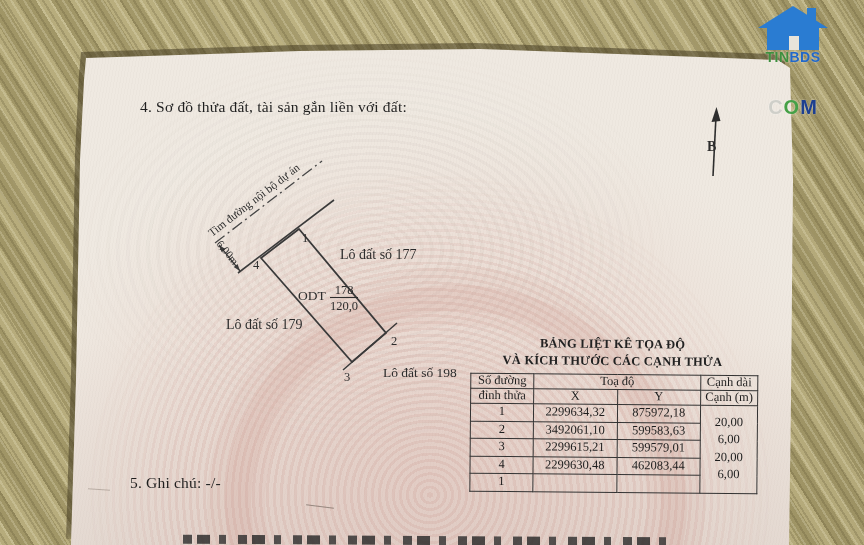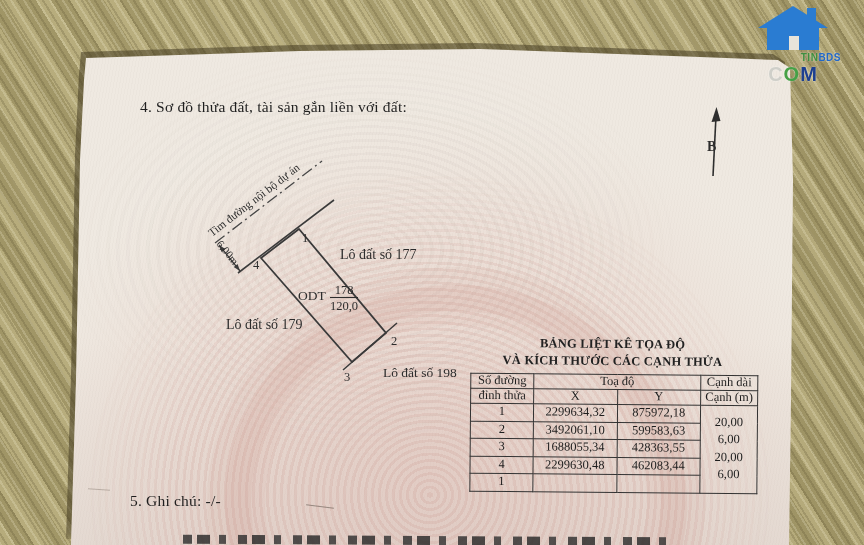--- a/index.html
+++ b/index.html
@@ -41,21 +41,21 @@
     box-shadow:0 0 0 18px rgba(205,140,130,.07), inset 0 0 0 14px rgba(205,140,130,.08);
   }
   .swirl{
     position:absolute;left:60px;top:40px;width:620px;height:420px;border-radius:50%;
     background:repeating-radial-gradient(ellipse at center, rgba(160,150,142,.065) 0 4px, rgba(0,0,0,0) 4px 10px);
     -webkit-mask-image:radial-gradient(ellipse at center,#000 40%,rgba(0,0,0,0) 72%);
     mask-image:radial-gradient(ellipse at center,#000 40%,rgba(0,0,0,0) 72%);
   }
   .sec-title{position:absolute;font-weight:normal;color:#1f1f1f;font-size:15.5px;letter-spacing:.2px;white-space:nowrap;}
   #sec4{left:140px;top:98px;}
-  #sec5{left:130px;top:492px;}
+  #sec5{left:130px;top:474px;}
   svg text{fill:#2d2d2d;font-family:"Liberation Serif",serif;}
   .diagram-svg{position:absolute;left:0;top:0;}
   .table-block{position:absolute;left:468px;top:336px;width:288px;transform:rotate(.5deg);color:#222;}
   .table-title{font-weight:bold;font-size:12.5px;text-align:center;line-height:1.32;letter-spacing:.2px;white-space:nowrap;}
   table.coord{border-collapse:collapse;table-layout:fixed;margin:5px auto 0 2px;width:284px;font-size:12.5px;}
   table.coord td{border:1.2px solid #333;text-align:center;padding:0;line-height:1.1;color:#1e1e1e;}
   table.coord .h1{height:15px;}
   table.coord .dr td{height:16.5px;}
   td.lenCell{vertical-align:top;margin-top:34px;}
   .lenWrap{display:flex;flex-direction:column;justify-content:space-between;height:83px;padding:9px 0 8px 0;box-sizing:border-box;}
@@ -68,22 +68,22 @@
   .pen-mark{position:absolute;height:0;border-top:1.4px solid rgba(110,98,90,.65);}
   #mark1{left:306px;top:506px;width:28px;transform:rotate(7deg);}
   #mark2{left:88px;top:489px;width:22px;transform:rotate(4deg);border-top-color:rgba(120,108,98,.4);}
   
   .logo{position:absolute;left:745px;top:6px;width:96px;text-align:center;font-family:"Liberation Sans",sans-serif;}
   .house{position:relative;width:76px;height:44px;margin:0 auto;}
   .roof{position:absolute;left:3px;top:0;width:0;height:0;border-left:35px solid rgba(0,0,0,0);border-right:35px solid rgba(0,0,0,0);border-bottom:22px solid #2a7cd2;}
   .chimney{position:absolute;left:52px;top:2px;width:9px;height:14px;background:#2a7cd2;}
   .body{position:absolute;left:12px;top:21px;width:52px;height:23px;background:#2a7cd2;}
   .door{position:absolute;left:34px;top:30px;width:10px;height:14px;background:#e8e4da;}
-  .logo-line1{font-size:10px;font-weight:bold;line-height:15px;letter-spacing:.5px;text-shadow:0 0 2px rgba(255,255,255,.6);text-align:right;}
-  .logo-line2{font-size:20px;font-weight:bold;line-height:19px;letter-spacing:1px;text-shadow:0 0 2px rgba(255,255,255,.6);}
+  .logo-line1{font-size:14px;font-weight:bold;line-height:15px;letter-spacing:.5px;text-shadow:0 0 2px rgba(255,255,255,.6);}
+  .logo-line2{font-size:20px;font-weight:bold;line-height:19px;letter-spacing:1px;text-shadow:0 0 2px rgba(255,255,255,.6);margin-top:33px;}
   .c-green{color:#3e8f3e;} .c-blue{color:#2268c8;} .c-gray{color:#cfcfc9;} .c-dgreen{color:#46a046;} .c-navy{color:#1d3f8f;}
 </style>
 </head>
 <body>
 
 <div class="paper-shadow"></div>
 
 <div class="paper">
   <div class="swirl"></div>
   <div class="emblem-rings"></div>
@@ -159,22 +159,22 @@
           </div>
         </td>
       </tr>
       <tr class="dr">
         <td>2</td>
         <td>3492061,10</td>
         <td>599583,63</td>
       </tr>
       <tr class="dr">
         <td>3</td>
-        <td>1688055,34</td>
-        <td>428363,55</td>
+        <td>2299615,21</td>
+        <td>599579,01</td>
       </tr>
       <tr class="dr">
         <td>4</td>
         <td>2299630,48</td>
         <td>462083,44</td>
       </tr>
       <tr class="dr">
         <td>1</td>
         <td></td>
         <td></td>

